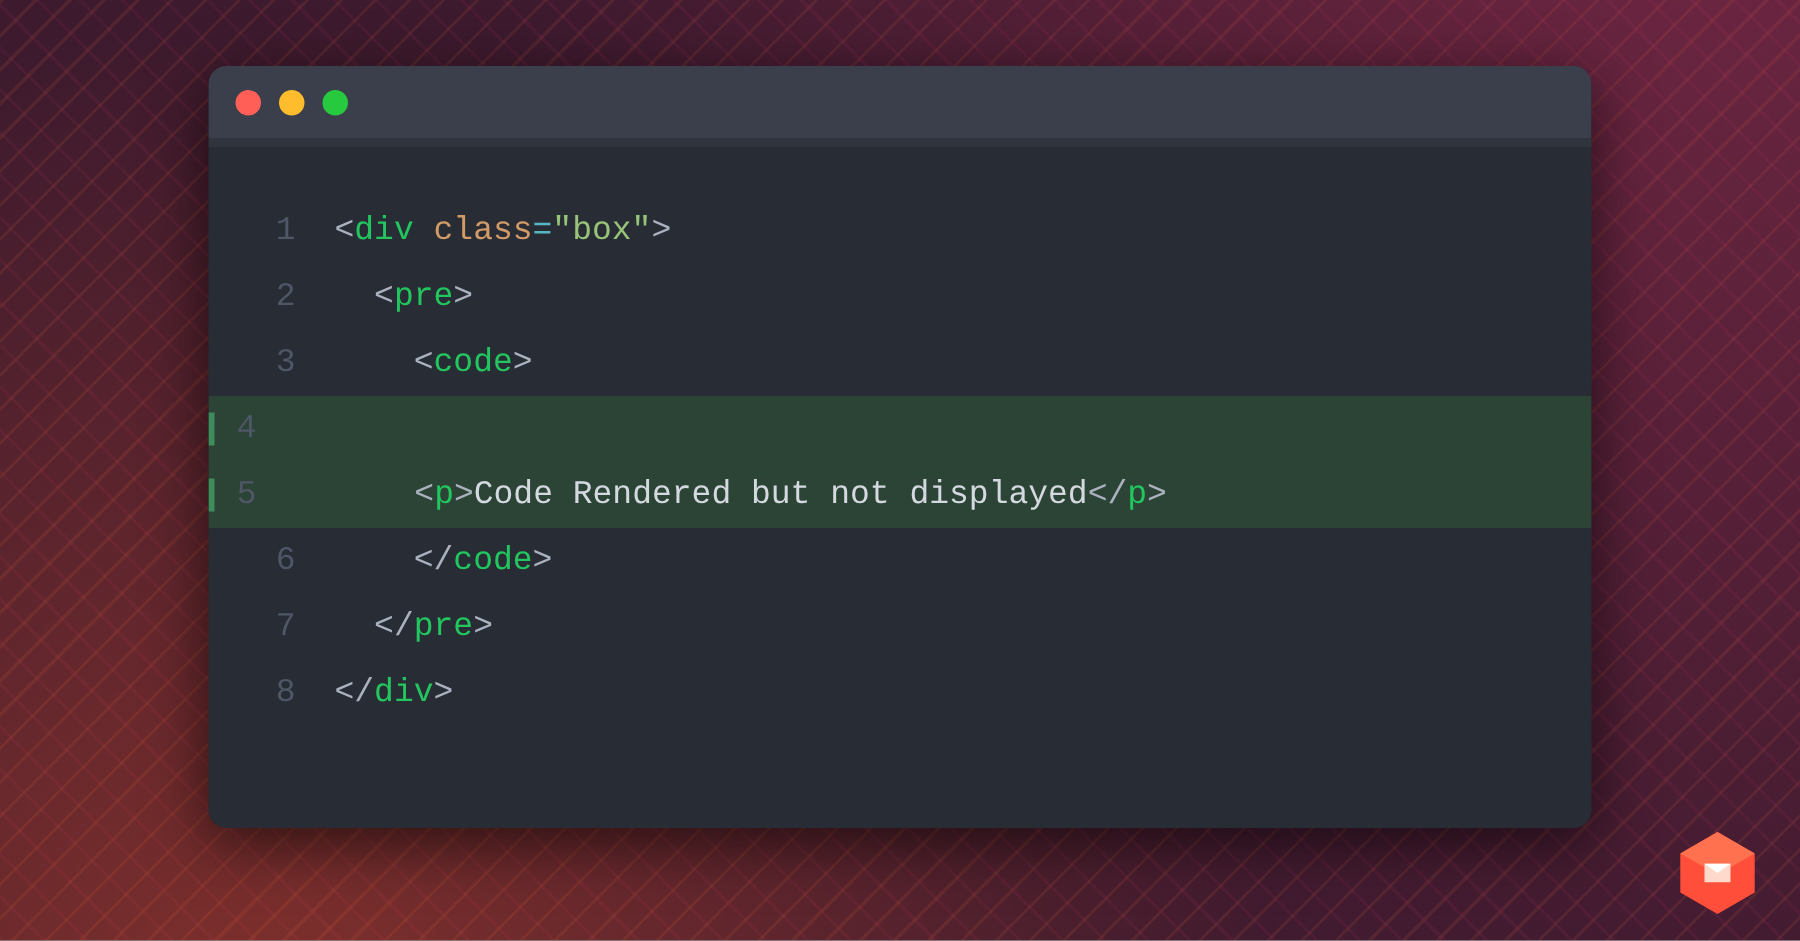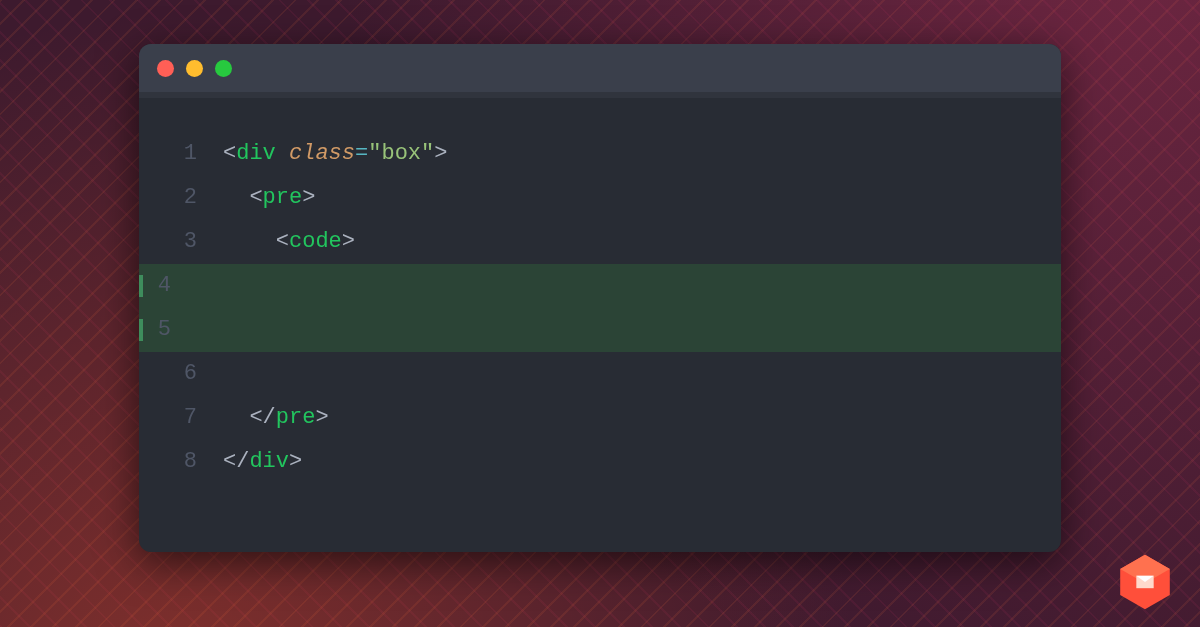--- a/index.html
+++ b/index.html
@@ -77,21 +77,21 @@
     background: #2b4436;
   }
   .hl .num {
     border-left: 4px solid #3e8c5c;
     box-sizing: border-box;
     padding-left: 0;
     width: 58px;
   }
   .bracket { color: #abb2bf; }
   .tag { color: #22c55e; }
-  .attr { color: #d19a66; font-style: italic; }
+  .attr { color: #d19a66; }
   .eq { color: #56b6c2; }
   .str { color: #98c379; }
   .txt { color: #d4d8df; }
   .logo {
     position: absolute;
     right: 24px;
     bottom: 14px;
     width: 62px;
     height: 62px;
   }
@@ -123,24 +123,26 @@
         <span class="num">3</span>
         <span class="content"><span>    </span><span class="bracket">&lt;</span><span class="tag">code</span><span class="bracket">&gt;</span></span>
       </div>
 
       <div class="line hl">
         <span class="num">4</span>
       </div>
 
       <div class="line hl">
         <span class="num">5</span>
+        <span class="content"><span>      </span><span class="bracket">&lt;</span><span class="tag">p</span><span class="bracket">&gt;</span><span class="txt">Code Rendered but not displayed</span><span class="bracket">&lt;/</span><span class="tag">p</span><span class="bracket">&gt;</span></span>
       </div>
 
       <div class="line">
         <span class="num">6</span>
+        <span class="content"><span>    </span><span class="bracket">&lt;/</span><span class="tag">code</span><span class="bracket">&gt;</span></span>
       </div>
 
       <div class="line">
         <span class="num">7</span>
         <span class="content"><span>  </span><span class="bracket">&lt;/</span><span class="tag">pre</span><span class="bracket">&gt;</span></span>
       </div>
 
       <div class="line">
         <span class="num">8</span>
         <span class="content"><span class="bracket">&lt;/</span><span class="tag">div</span><span class="bracket">&gt;</span></span>

